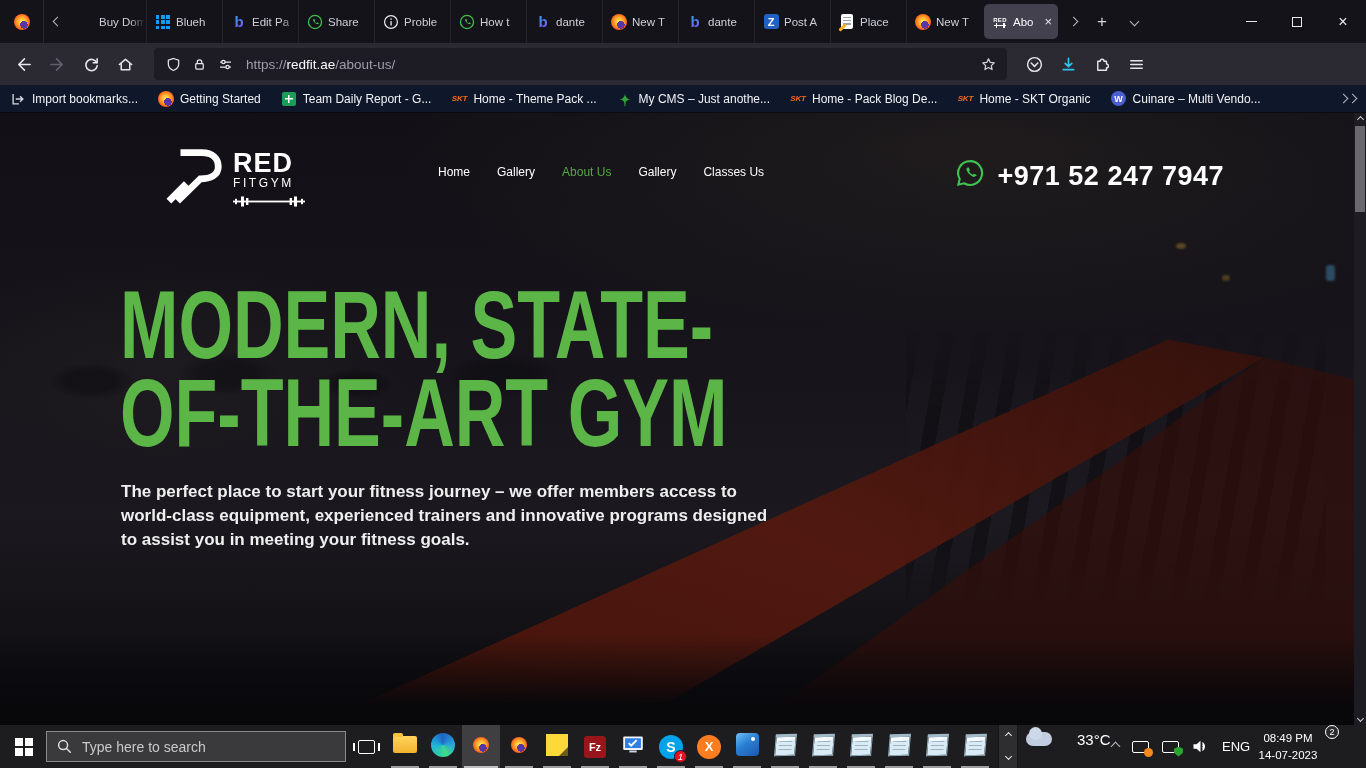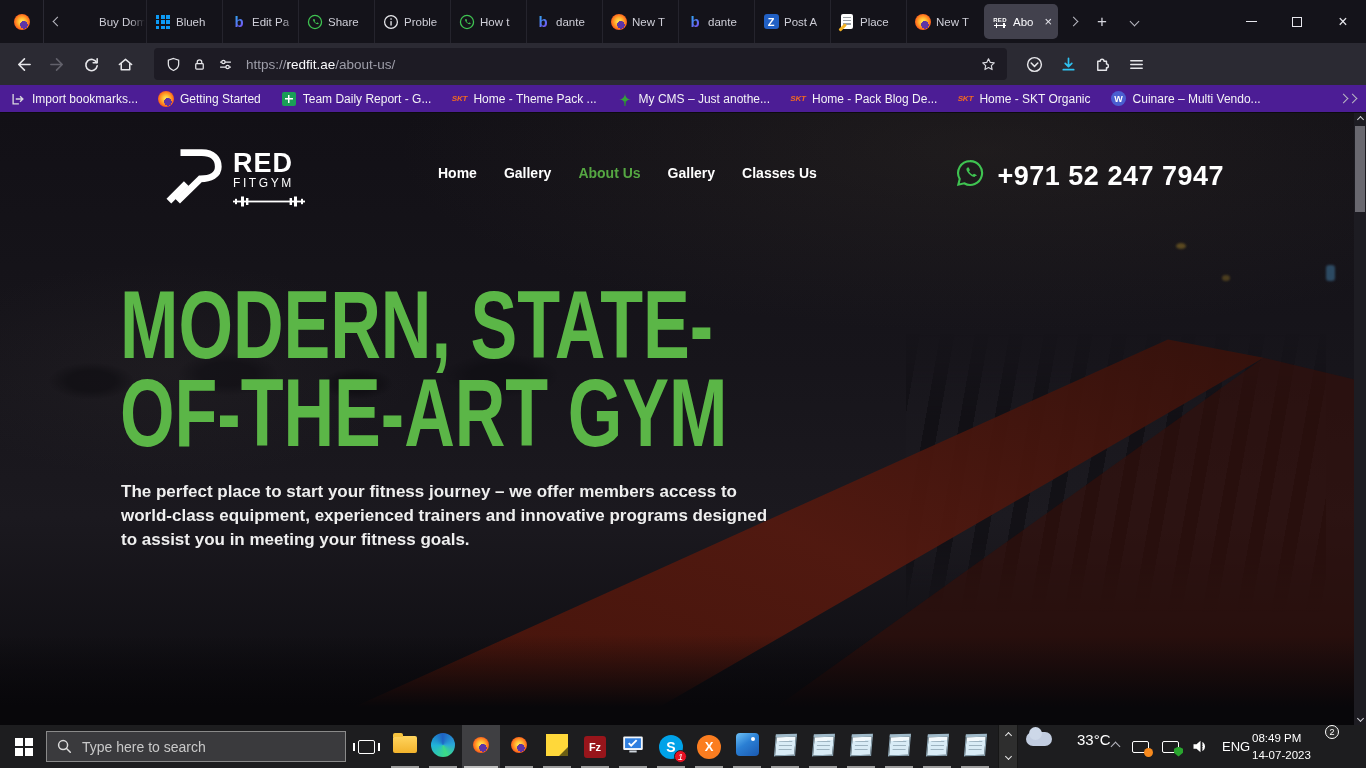--- a/index.html
+++ b/index.html
@@ -32,21 +32,21 @@
   .nav-ic{width:34px;height:32px;display:flex;align-items:center;justify-content:center;flex:none;}
   .nav-ic svg{width:17px;height:17px;}
   .urlbar{margin-left:12px;width:853px;height:32px;background:#1d1b24;border-radius:4px;display:flex;align-items:center;padding:12px 6px;}
   .urlbar .uic{width:26px;height:26px;display:flex;align-items:center;justify-content:center;flex:none;}
   .urlbar .uic svg{width:15px;height:15px;}
   .url{flex:1;font-size:13.5px;color:#fbfbfe;margin-left:8px;white-space:nowrap;overflow:hidden;}
   .url .dim{color:#9e9ea9;}
   .right-ics{display:flex;margin-left:10px;}
 
   
-  .bmbar{position:absolute;left:0;top:85px;width:1366px;height:28px;background:#4c1d95;border-bottom:1px solid #0b0b0e;display:flex;align-items:center;padding:0 10px;}
+  .bmbar{position:absolute;left:0;top:85px;width:1366px;height:28px;background:#0f172a;border-bottom:1px solid #0b0b0e;display:flex;align-items:center;padding:0 10px;}
   .bm{display:flex;align-items:center;margin-right:20px;color:#f3f3f6;font-size:12px;white-space:nowrap;}
   .bm .bico{width:16px;height:16px;margin-right:6px;display:flex;align-items:center;justify-content:center;flex:none;}
   .bm-over{margin-left:auto;color:#d6d6de;display:flex;gap:2px;}
 
   
   .viewport{position:absolute;left:0;top:113px;width:1366px;height:612px;background:#141218;overflow:hidden;}
   .bg-base{position:absolute;inset:0;background:
     radial-gradient(900px 280px at 72% 6%, rgba(74,66,52,.22), transparent 65%),
     radial-gradient(420px 180px at 12% 42%, rgba(86,80,74,.10), transparent 60%),
     linear-gradient(180deg,#121016 0%,#17151b 42%,#1b191f 66%,#0c0b0f 100%);}
@@ -61,21 +61,21 @@
   .bg-bottom{position:absolute;left:0;bottom:0;width:100%;height:90px;background:linear-gradient(180deg,rgba(8,7,10,0),#08070a 80%);}
   .glint{position:absolute;border-radius:50%;}
   .site-header{position:absolute;left:0;top:0;width:100%;height:130px;display:flex;align-items:center;}
   .logo{position:absolute;left:165px;top:30px;display:flex;align-items:flex-start;}
   .logo-mark svg{width:62px;height:64px;}
   .logo-text{margin-left:6px;display:flex;flex-direction:column;color:#fff;margin-top:8px;}
   .logo-red{font-size:27px;font-weight:700;letter-spacing:1px;line-height:24px;}
   .logo-fit{font-size:12px;font-weight:400;letter-spacing:2.6px;line-height:16px;}
   .logo-bb{margin-top:2px;}
   .sitenav{position:absolute;left:438px;top:52px;display:flex;gap:27px;}
-  .sitenav .ni{font-size:14px;color:#fff;white-space:nowrap;cursor:pointer;font-weight:bold;}
+  .sitenav .ni{font-size:12px;color:#fff;white-space:nowrap;cursor:pointer;}
   .sitenav .ni.on{color:#55a742;}
   .phone{position:absolute;right:142px;top:46px;display:flex;align-items:center;gap:14px;color:#fff;font-size:27px;font-weight:700;letter-spacing:.5px;}
   .phone .wabig svg{width:28px;height:28px;}
   .hero{position:absolute;left:120px;top:168px;transform:scaleX(.73);transform-origin:0 0;font-size:96px;font-weight:700;line-height:88px;color:#5bb647;white-space:nowrap;letter-spacing:0;}
   .desc{position:absolute;left:121px;top:367px;width:662px;font-size:17px;line-height:1.42;color:#efefef;font-weight:bold;}
   .pagescroll{position:absolute;right:0;top:0;width:12px;height:100%;background:#1d1c22;}
   .pagescroll .pthumb{position:absolute;left:1px;top:13px;width:10px;height:86px;background:#69686f;}
   .pagescroll .parrow{position:absolute;left:0;width:12px;height:13px;display:flex;align-items:center;justify-content:center;}
   .pagescroll .chev{width:5px;height:5px;border-color:#cfcfd6;}
 
@@ -102,21 +102,21 @@
   .cloud{position:relative;width:26px;height:14px;background:#c2cde0;border-radius:9px;}
   .cloud::before{content:'';position:absolute;right:-2px;top:-6px;width:13px;height:13px;border-radius:50%;background:#f6a432;z-index:-1;}
   .cloud::after{content:'';position:absolute;left:3px;top:-5px;width:13px;height:13px;border-radius:50%;background:#cdd8e8;}
   .temp{color:#fff;font-size:15px;}
   .ttray{position:absolute;left:1112px;top:0;height:43px;display:flex;align-items:center;gap:13px;}
   .trayic{position:relative;display:flex;align-items:center;justify-content:center;}
   .mon{width:17px;height:12px;border:1.6px solid #fff;border-radius:2px;position:relative;}
   .dot-o{position:absolute;right:-4px;bottom:-4px;width:9px;height:9px;border-radius:50%;background:#f78a1e;}
   .shield-g{position:absolute;right:-4px;bottom:-4px;width:9px;height:10px;background:#2aa52f;clip-path:polygon(50% 0,100% 22%,100% 62%,50% 100%,0 62%,0 22%);}
   .eng{color:#fff;font-size:13px;}
-  .tclock{position:absolute;left:1252px;top:5px;width:72px;color:#fff;font-size:11.5px;line-height:1.45;text-align:left;}
+  .tclock{position:absolute;left:1252px;top:5px;width:72px;color:#fff;font-size:11.5px;line-height:1.45;text-align:center;}
   .tnotif{position:absolute;left:1334px;top:10px;}
   .nbox{width:17px;height:15px;background:#fff;border-radius:2px;position:relative;}
   .nbox::before{content:'';position:absolute;left:3px;top:4px;right:3px;height:7px;background:repeating-linear-gradient(#444 0 1.3px,transparent 1.3px 3.2px);}
   .nbadge{position:absolute;left:-9px;bottom:-4px;width:14px;height:14px;border-radius:50%;background:#2b2b2b;border:1px solid #fff;color:#fff;font-size:9px;display:flex;align-items:center;justify-content:center;}
 
   
   .svg16{width:16px;height:16px;display:block;}
   .g-ff{width:16px;height:16px;border-radius:50%;display:inline-block;background:
     radial-gradient(circle at 62% 68%, #5d34a6 0 25%, rgba(93,52,166,0) 26%),
     radial-gradient(circle at 50% 48%, #ffdb4d 0 12%, #ffb430 34%, #ff7a1f 58%, #f0451f 78%, #d12f7c 95%);}

